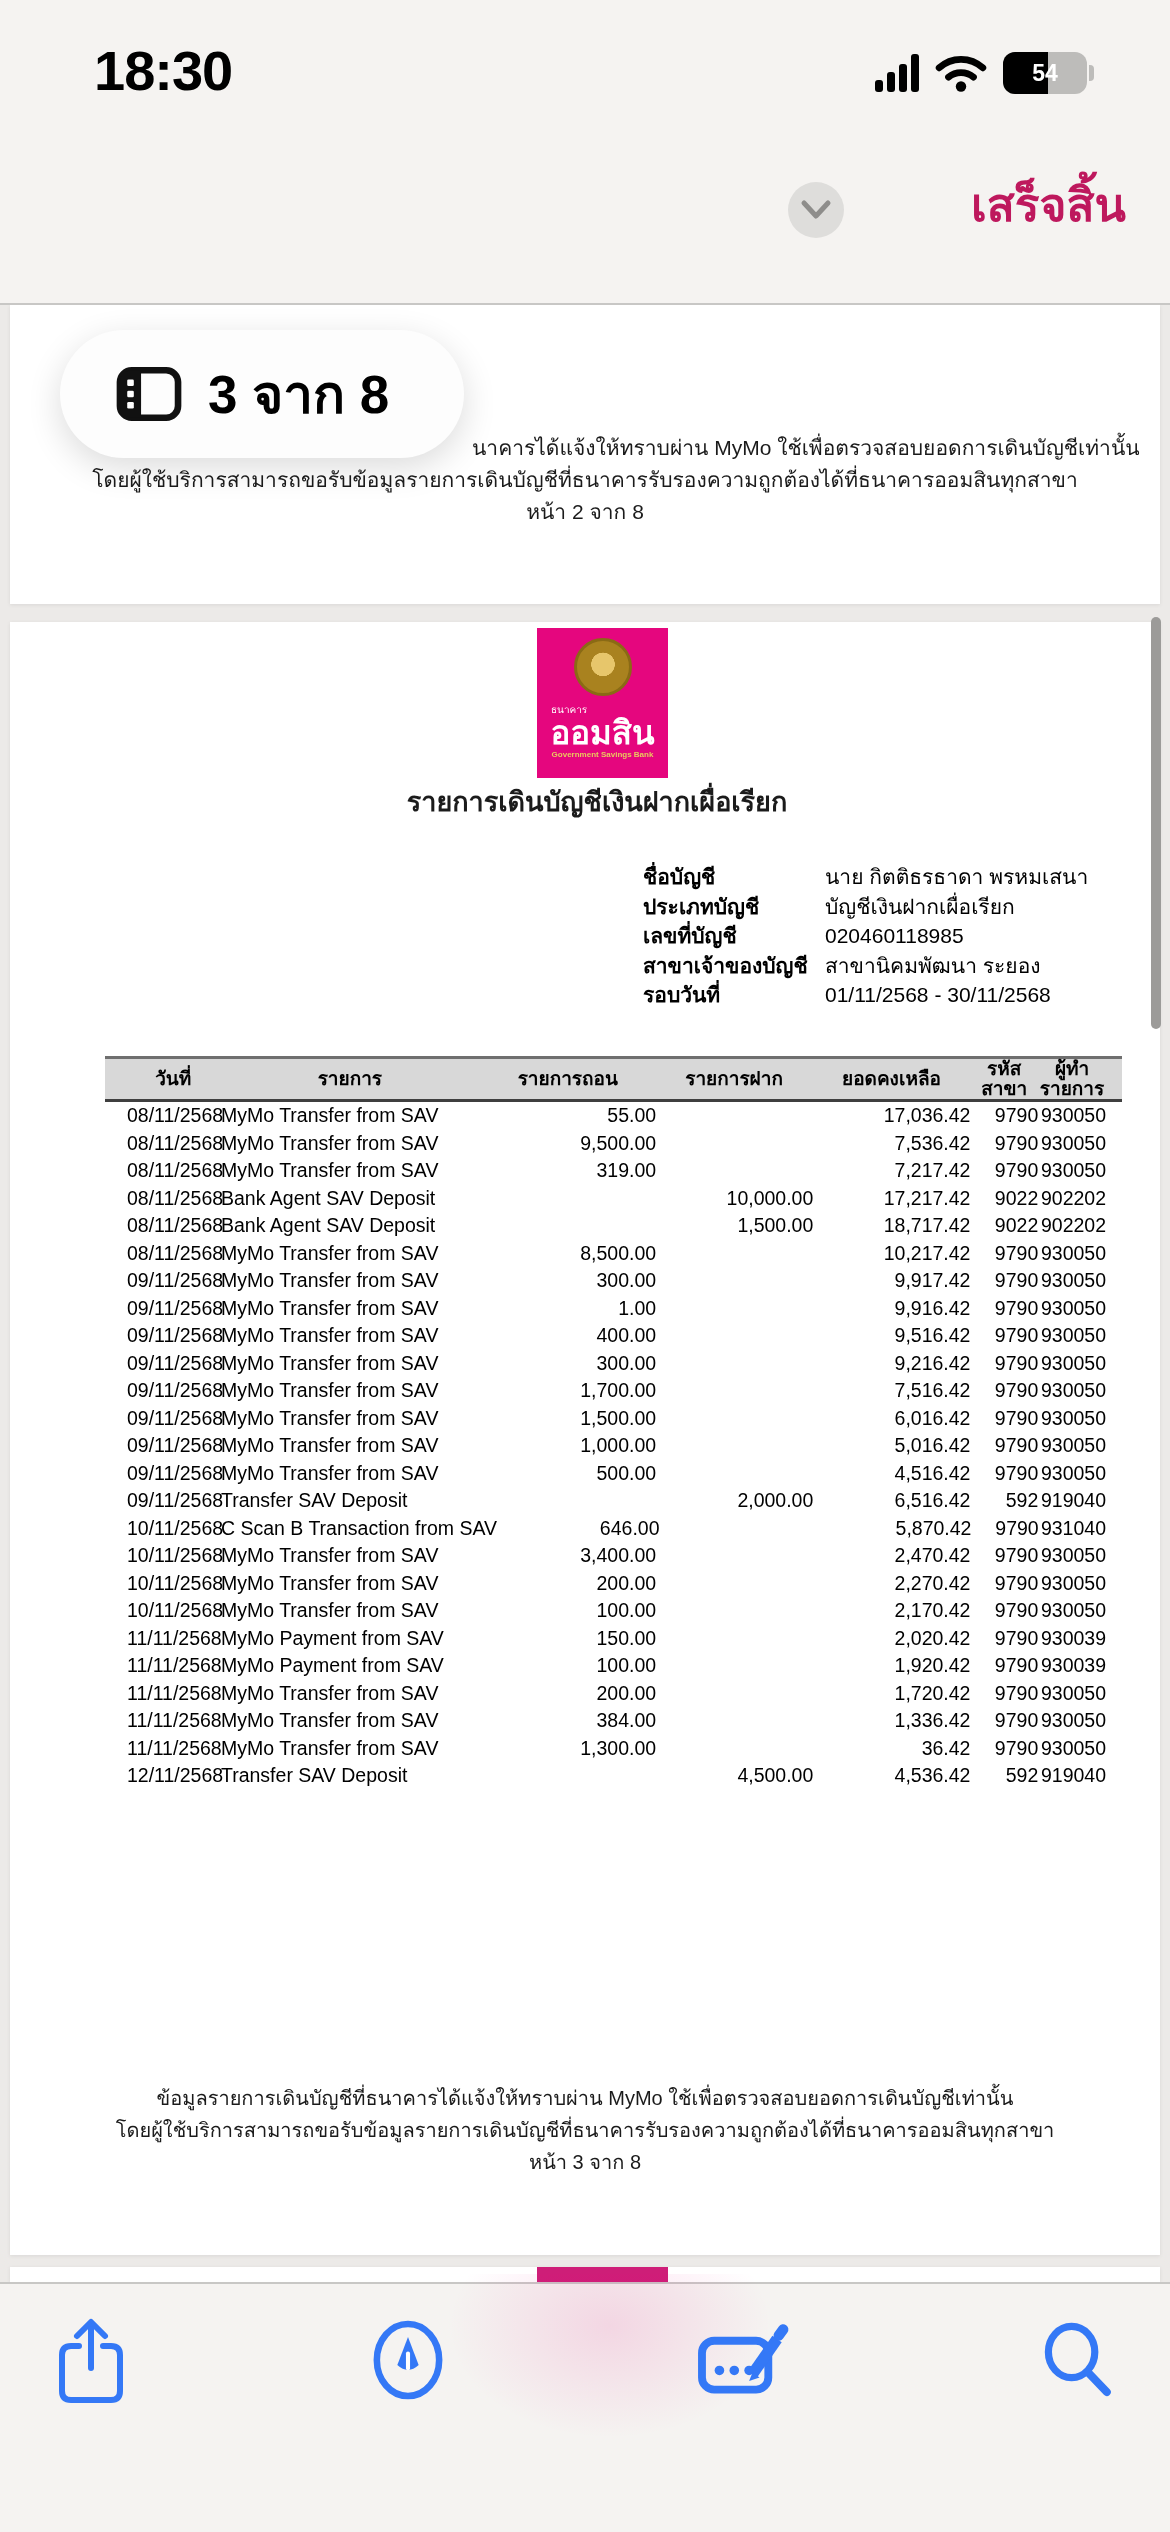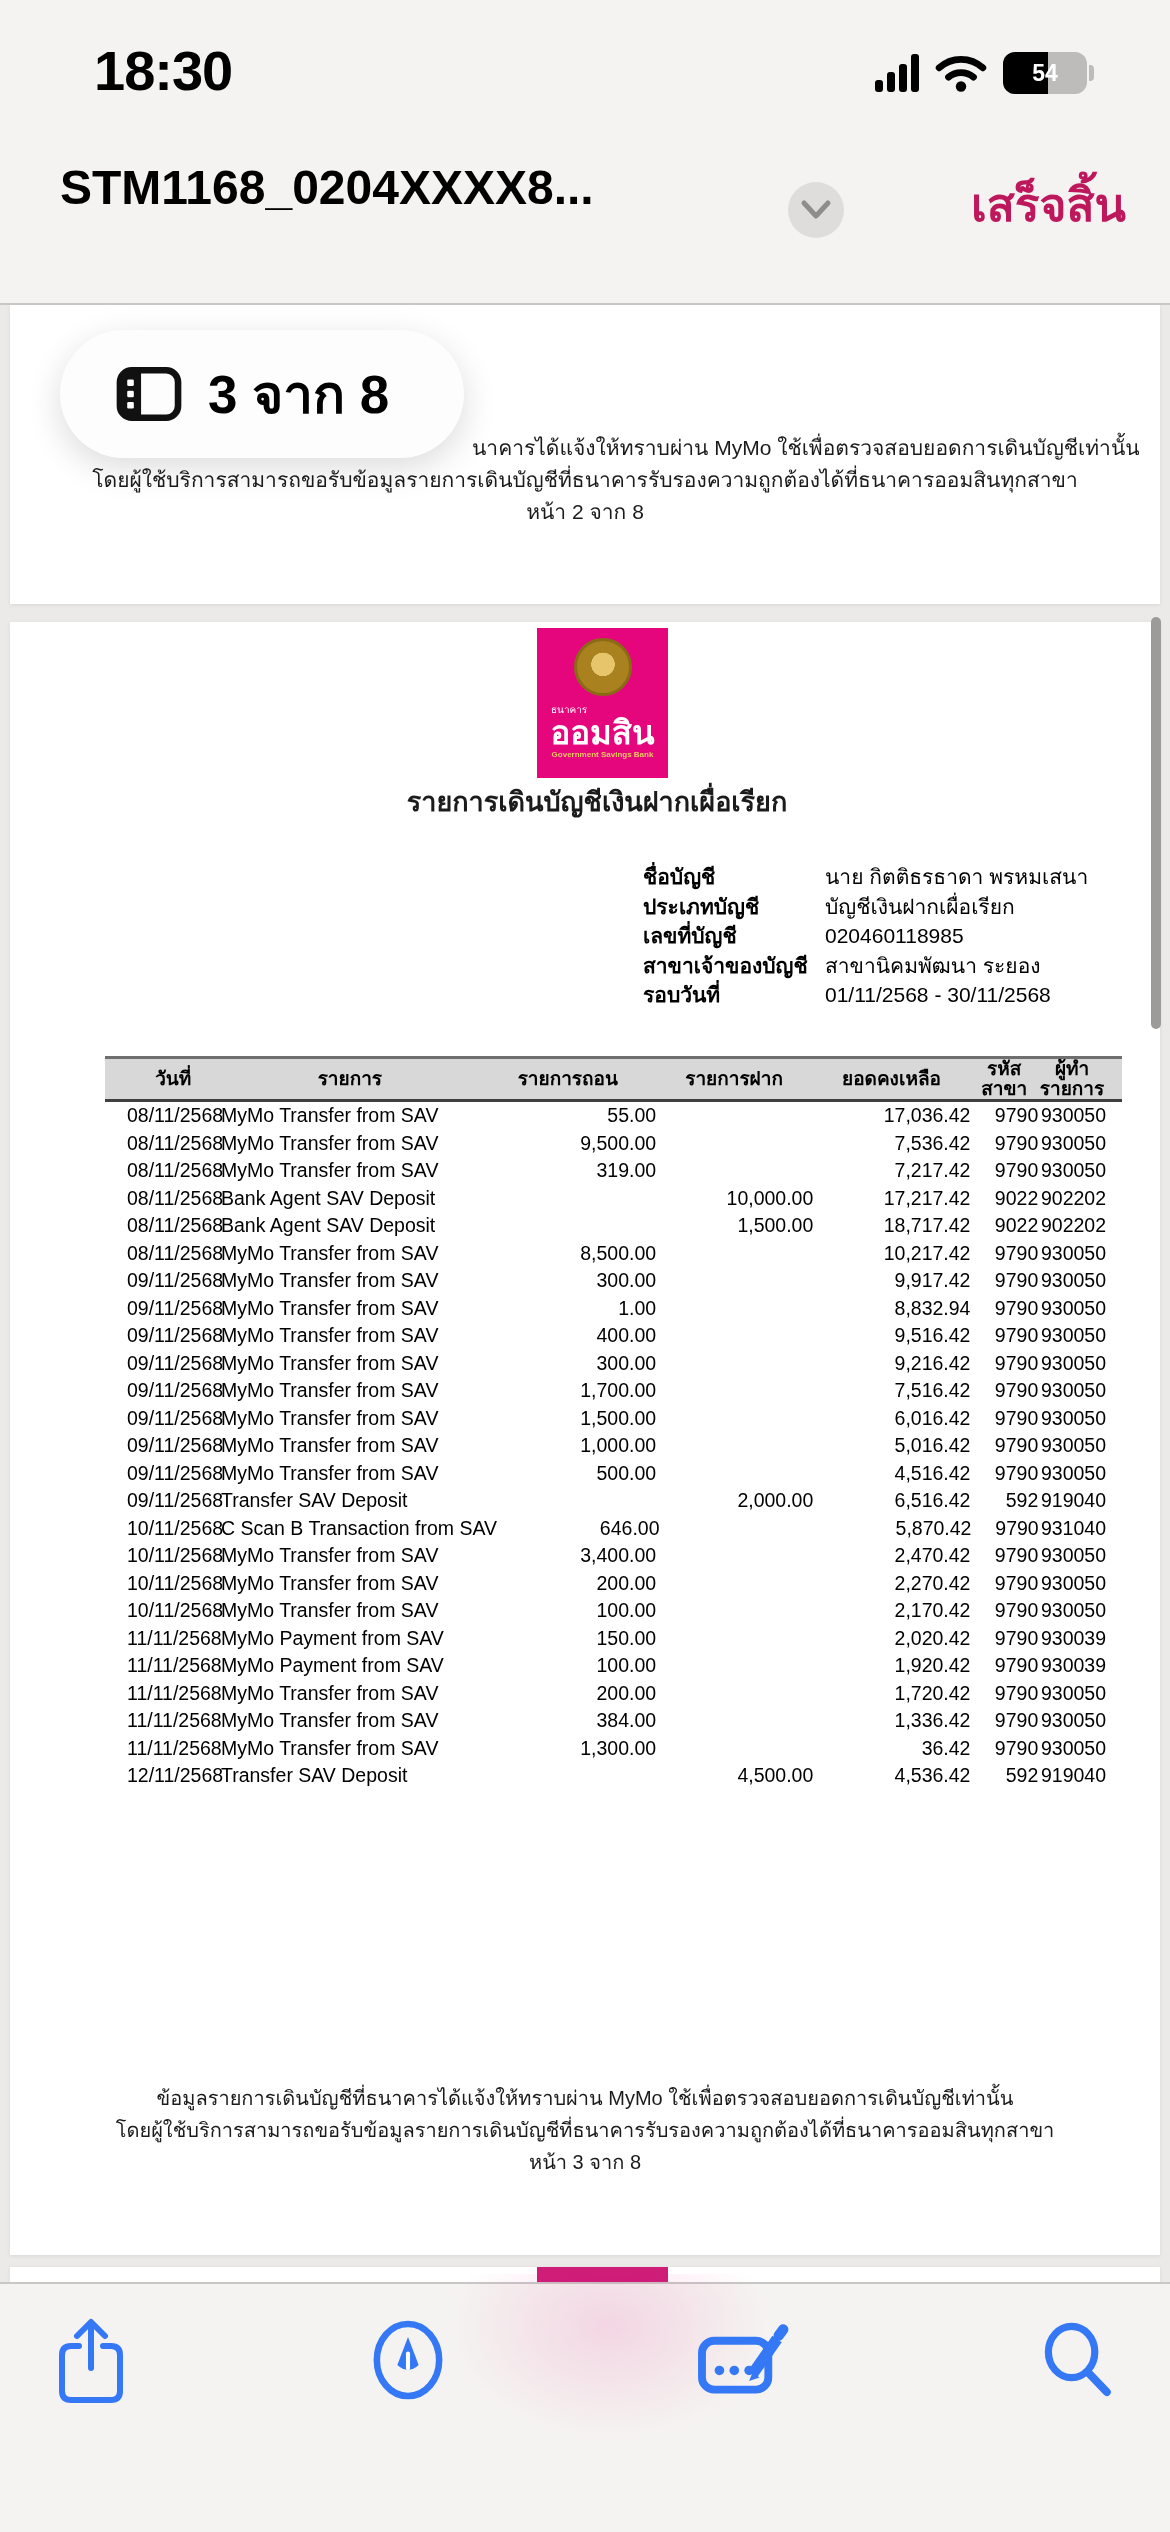--- a/index.html
+++ b/index.html
@@ -97,21 +97,20 @@
         </svg>
       </span>
       <span style="display:flex;align-items:center;">
         <span class="battery">
           <span class="fill"></span>
           <span class="pct">54</span>
         </span>
         <span class="battery-nub"></span>
       </span>
     </div>
-    <div class="nav-title">STM1168_0204XXXX8...</div>
     <div class="chev-circle">
       <svg width="34" height="24" viewBox="0 0 34 24">
         <polyline points="5,5 17,18 29,5" fill="none" stroke="#8E8D8B" stroke-width="5" stroke-linecap="round" stroke-linejoin="round"></polyline>
       </svg>
     </div>
     <div class="done-btn">เสร็จสิ้น</div>
   </div>
 
   <div class="page page2">
     <div class="p2-line1 doc-text">นาคารได้แจ้งให้ทราบผ่าน MyMo ใช้เพื่อตรวจสอบยอดการเดินบัญชีเท่านั้น</div>
@@ -252,21 +251,21 @@
             <div class="cell c4"></div>
             <div class="cell c5">9,917.42</div>
             <div class="cell c6">9790</div>
             <div class="cell c7">930050</div>
           </div>
           <div class="trow">
             <div class="cell c1">09/11/2568</div>
             <div class="cell c2">MyMo Transfer from SAV</div>
             <div class="cell c3">1.00</div>
             <div class="cell c4"></div>
-            <div class="cell c5">8,832.94</div>
+            <div class="cell c5">9,916.42</div>
             <div class="cell c6">9790</div>
             <div class="cell c7">930050</div>
           </div>
           <div class="trow">
             <div class="cell c1">09/11/2568</div>
             <div class="cell c2">MyMo Transfer from SAV</div>
             <div class="cell c3">400.00</div>
             <div class="cell c4"></div>
             <div class="cell c5">9,516.42</div>
             <div class="cell c6">9790</div>

